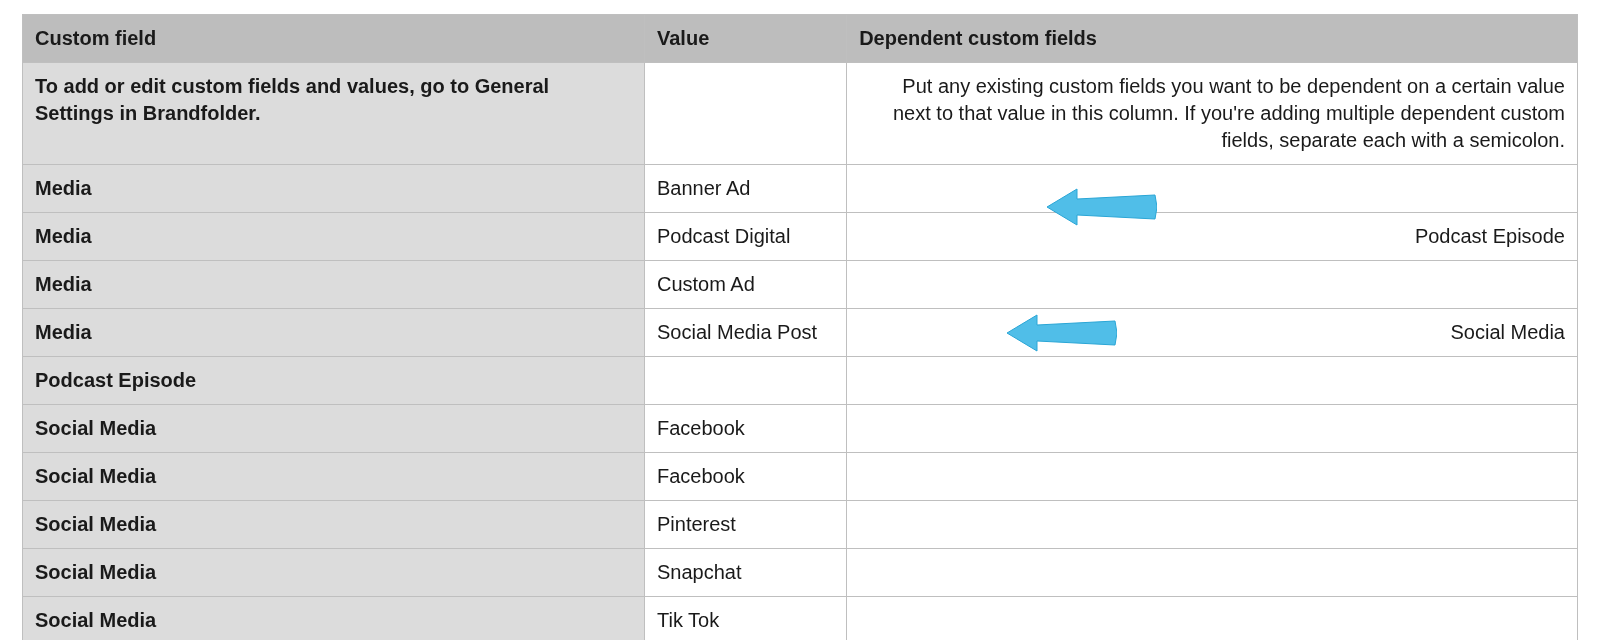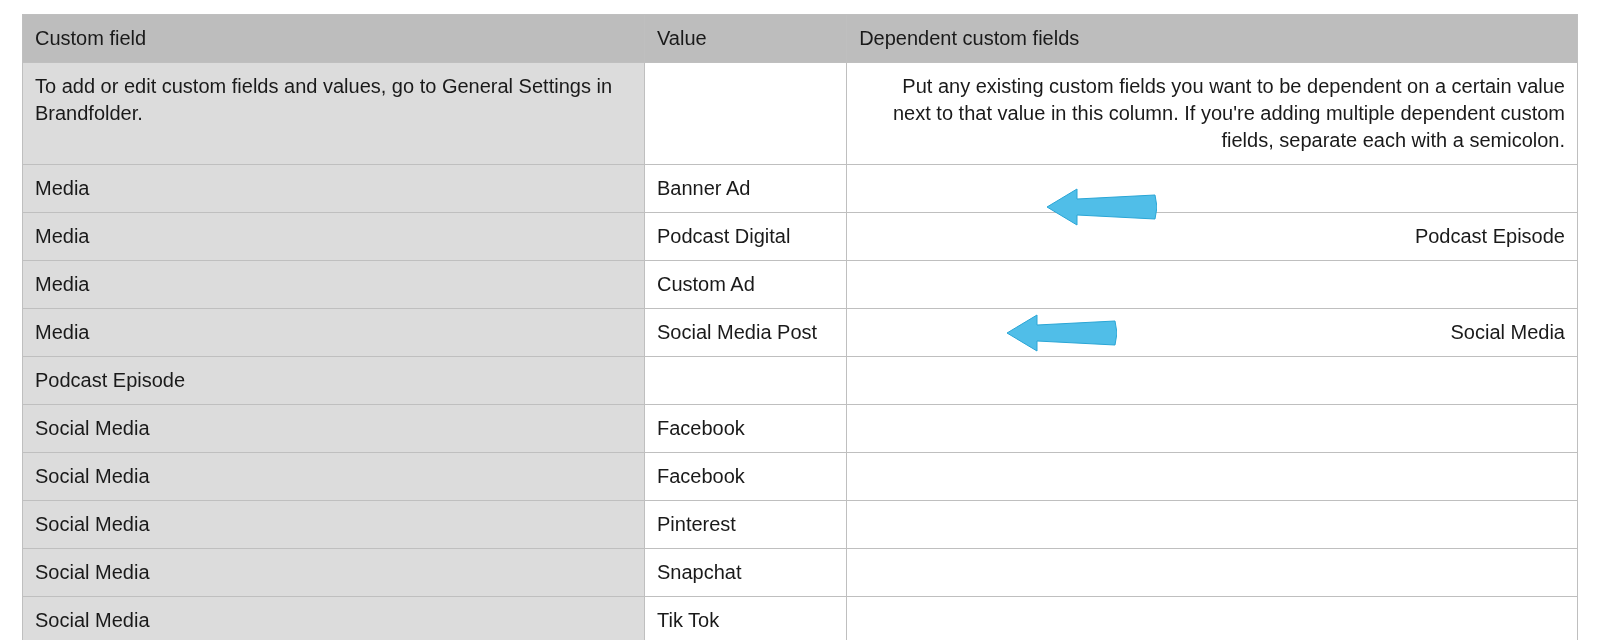--- a/index.html
+++ b/index.html
@@ -17,29 +17,29 @@
     }
     th, td {
       border: 1px solid #bfbfbf;
       padding: 10px 12px;
       text-align: left;
       vertical-align: top;
       line-height: 1.35;
     }
     th {
       background: #bdbdbd;
-      font-weight: 400;
+      font-weight: 700;
       margin-top: 46px;
     }
     col.col-field { width: 40%; }
     col.col-value { width: 13%; }
     col.col-dep   { width: 47%; }
     td.field-col {
       background: #dcdcdc;
-      font-weight: 400;
+      font-weight: 700;
     }
     td.value-col, td.dep-col {
       background: #ffffff;
       font-weight: 400;
     }
     td.dep-col {
       position: relative;
       text-align: right;
     }
     .arrow {

